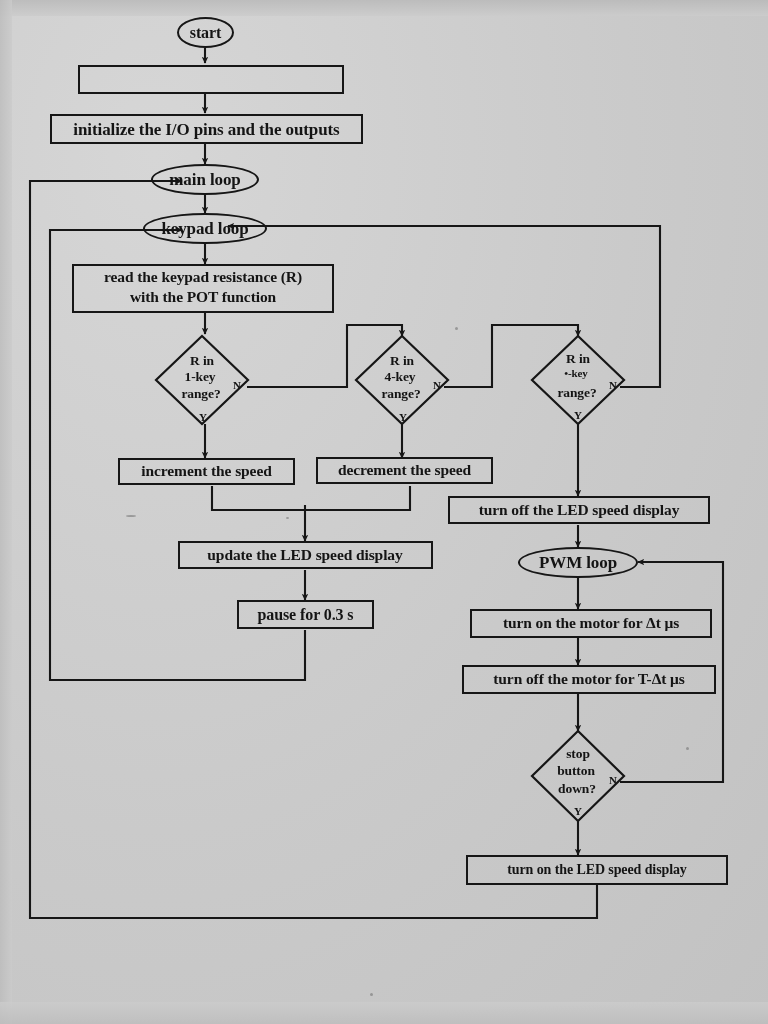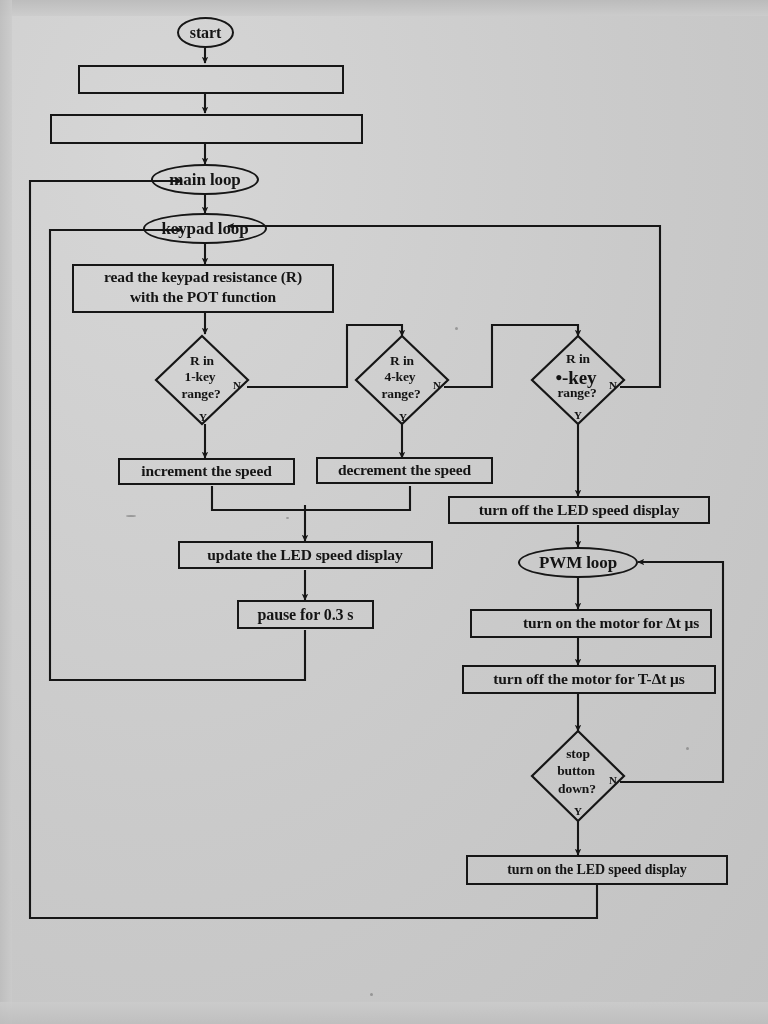--- a/index.html
+++ b/index.html
@@ -144,20 +144,21 @@
       <polygon points="578,731 624,776 578,821 532,776"></polygon>
     </g>
   </svg>
 
   <div class="ellipse" style="left:177px;top:17px;width:57px;height:31px;"></div>
   <div class="nodetext" style="left:177px;top:24px;width:57px;font-size:16px;">start</div>
 
   <div class="box" style="left:78px;top:65px;width:266px;height:29px;"></div>
 
   <div class="box" style="left:50px;top:114px;width:313px;height:30px;"></div>
+  <div class="nodetext" style="left:50px;top:121px;width:313px;font-size:17px;">initialize the I/O pins and the outputs</div>
 
   <div class="ellipse" style="left:151px;top:164px;width:108px;height:31px;"></div>
   <div class="nodetext" style="left:151px;top:171px;width:108px;font-size:17px;">main loop</div>
 
   <div class="ellipse" style="left:143px;top:213px;width:124px;height:31px;"></div>
   <div class="nodetext" style="left:143px;top:220px;width:124px;font-size:17px;">keypad loop</div>
 
   <div class="box" style="left:72px;top:264px;width:262px;height:49px;"></div>
   <div class="nodetext" style="left:72px;top:269px;width:262px;font-size:15.5px;">read the keypad resistance (R)</div>
   <div class="nodetext" style="left:72px;top:289px;width:262px;font-size:15.5px;">with the POT function</div>
@@ -168,21 +169,21 @@
   <div class="label-yn" style="left:233px;top:379px;">N</div>
   <div class="label-yn" style="left:199px;top:411px;">Y</div>
 
   <div class="nodetext" style="left:372px;top:354px;width:60px;font-size:13.5px;">R in</div>
   <div class="nodetext" style="left:370px;top:370px;width:60px;font-size:13.5px;">4-key</div>
   <div class="nodetext" style="left:370px;top:387px;width:62px;font-size:13.5px;">range?</div>
   <div class="label-yn" style="left:433px;top:379px;">N</div>
   <div class="label-yn" style="left:399px;top:411px;">Y</div>
 
   <div class="nodetext" style="left:548px;top:352px;width:60px;font-size:13.5px;">R in</div>
-  <div class="nodetext" style="left:546px;top:368px;width:60px;font-size:19px;text-align:center;">•-key</div>
+  <div class="nodetext" style="left:546px;top:368px;width:60px;font-size:11px;text-align:center;">•-key</div>
   <div class="nodetext" style="left:546px;top:386px;width:62px;font-size:13.5px;">range?</div>
   <div class="label-yn" style="left:609px;top:379px;">N</div>
   <div class="label-yn" style="left:574px;top:409px;">Y</div>
 
   <div class="box" style="left:118px;top:458px;width:177px;height:27px;"></div>
   <div class="nodetext" style="left:118px;top:463px;width:177px;font-size:15.5px;">increment the speed</div>
 
   <div class="box" style="left:316px;top:457px;width:177px;height:27px;"></div>
   <div class="nodetext" style="left:316px;top:462px;width:177px;font-size:15.5px;">decrement the speed</div>
 
@@ -192,21 +193,21 @@
   <div class="box" style="left:178px;top:541px;width:255px;height:28px;"></div>
   <div class="nodetext" style="left:178px;top:547px;width:254px;font-size:15.5px;">update the LED speed display</div>
 
   <div class="ellipse" style="left:518px;top:547px;width:120px;height:31px;"></div>
   <div class="nodetext" style="left:518px;top:554px;width:120px;font-size:17px;">PWM loop</div>
 
   <div class="box" style="left:237px;top:600px;width:137px;height:29px;"></div>
   <div class="nodetext" style="left:237px;top:606px;width:137px;font-size:16px;">pause for 0.3 s</div>
 
   <div class="box" style="left:470px;top:609px;width:242px;height:29px;"></div>
-  <div class="nodetext" style="left:470px;top:615px;width:242px;font-size:15.5px;padding-left:20px;">turn on the motor for Δt μs</div>
+  <div class="nodetext" style="left:470px;top:615px;width:242px;font-size:15.5px;">turn on the motor for Δt μs</div>
 
   <div class="box" style="left:462px;top:665px;width:254px;height:29px;"></div>
   <div class="nodetext" style="left:462px;top:671px;width:254px;font-size:15.5px;">turn off the motor for T-Δt μs</div>
 
   <div class="nodetext" style="left:548px;top:747px;width:60px;font-size:13.5px;">stop</div>
   <div class="nodetext" style="left:546px;top:764px;width:60px;font-size:13.5px;">button</div>
   <div class="nodetext" style="left:546px;top:782px;width:62px;font-size:13.5px;">down?</div>
   <div class="label-yn" style="left:609px;top:774px;">N</div>
   <div class="label-yn" style="left:574px;top:805px;">Y</div>
 

